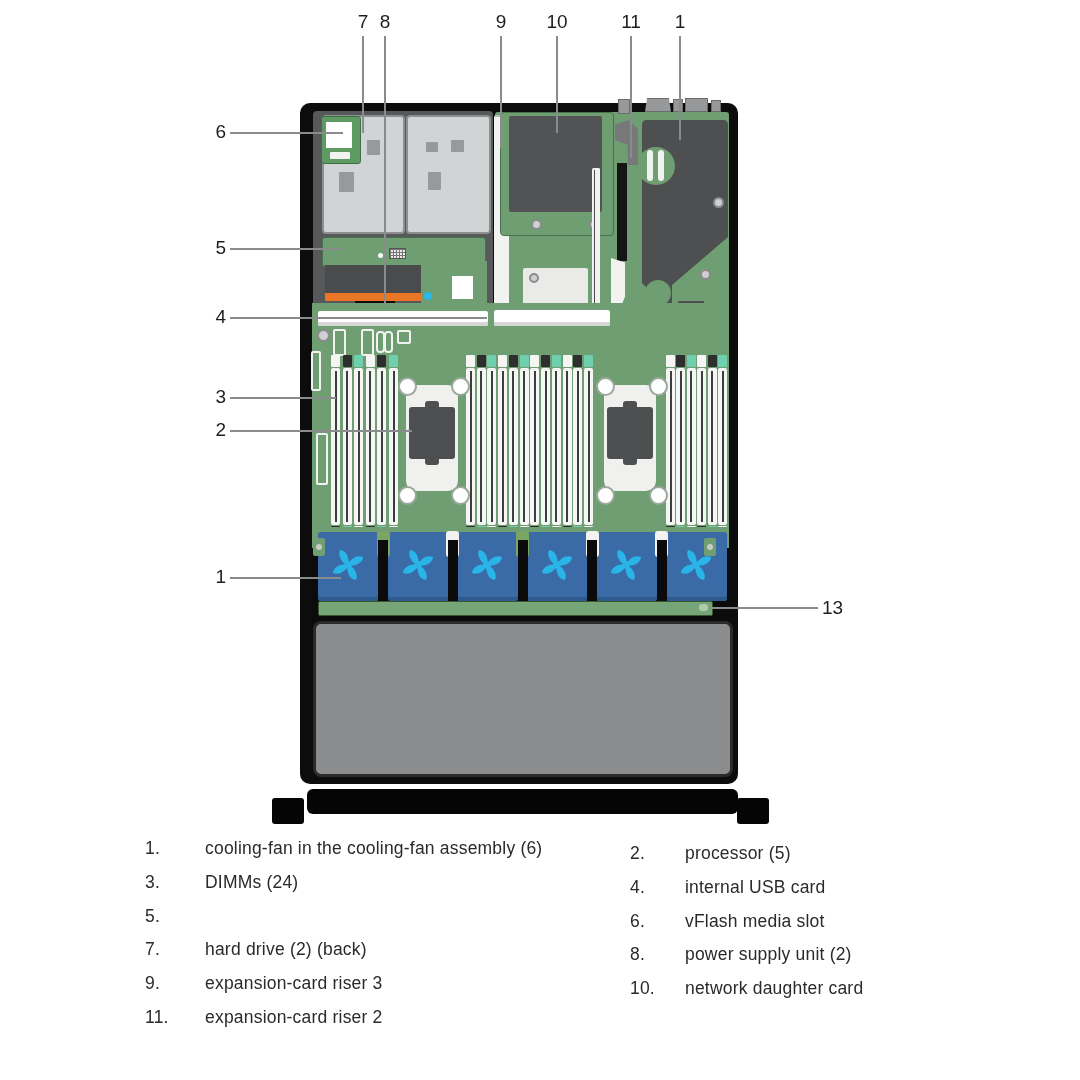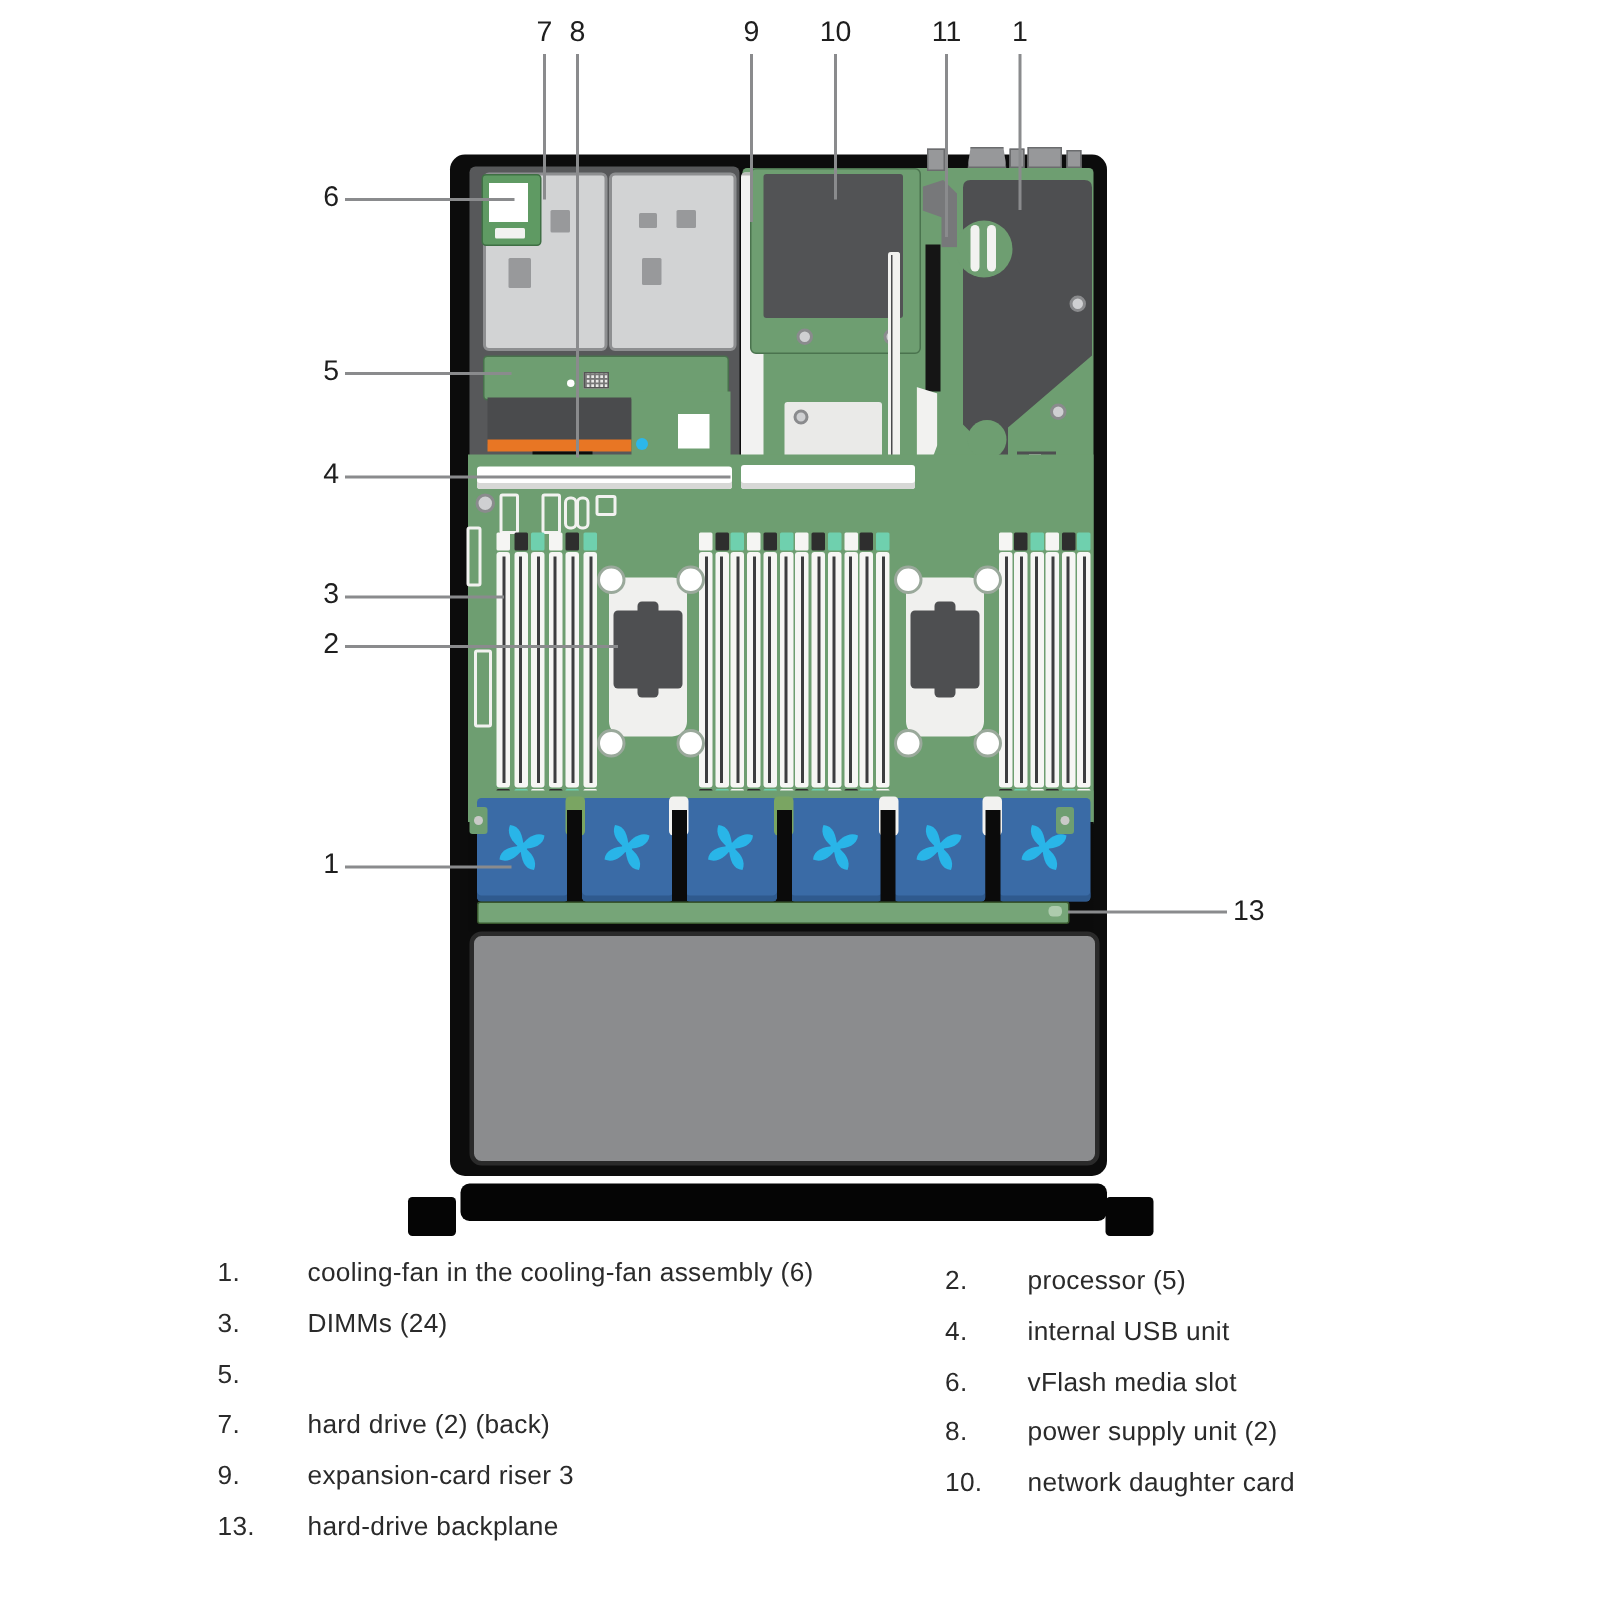--- a/index.html
+++ b/index.html
@@ -463,32 +463,32 @@
       </div>
       <div class="lrow">
         <span class="lnum">7.</span>
         <span class="ltext">hard drive (2) (back)</span>
       </div>
       <div class="lrow">
         <span class="lnum">9.</span>
         <span class="ltext">expansion-card riser 3</span>
       </div>
       <div class="lrow">
-        <span class="lnum">13.</span>
-        <span class="ltext">hard-drive backplane</span>
+        <span class="lnum">11.</span>
+        <span class="ltext">expansion-card riser 2</span>
       </div>
     </div>
   <div id="legend-right" class="lcol" style="left:630px;top:837px;">
       <div class="lrow">
         <span class="lnum">2.</span>
         <span class="ltext">processor (5)</span>
       </div>
       <div class="lrow">
         <span class="lnum">4.</span>
-        <span class="ltext">internal USB unit</span>
+        <span class="ltext">internal USB card</span>
       </div>
       <div class="lrow">
         <span class="lnum">6.</span>
         <span class="ltext">vFlash media slot</span>
       </div>
       <div class="lrow">
         <span class="lnum">8.</span>
         <span class="ltext">power supply unit (2)</span>
       </div>
       <div class="lrow">

